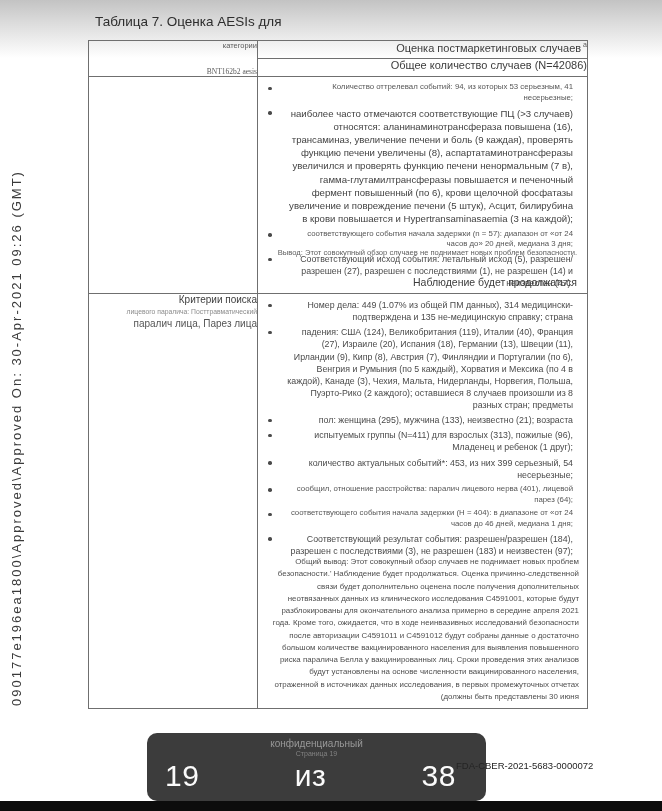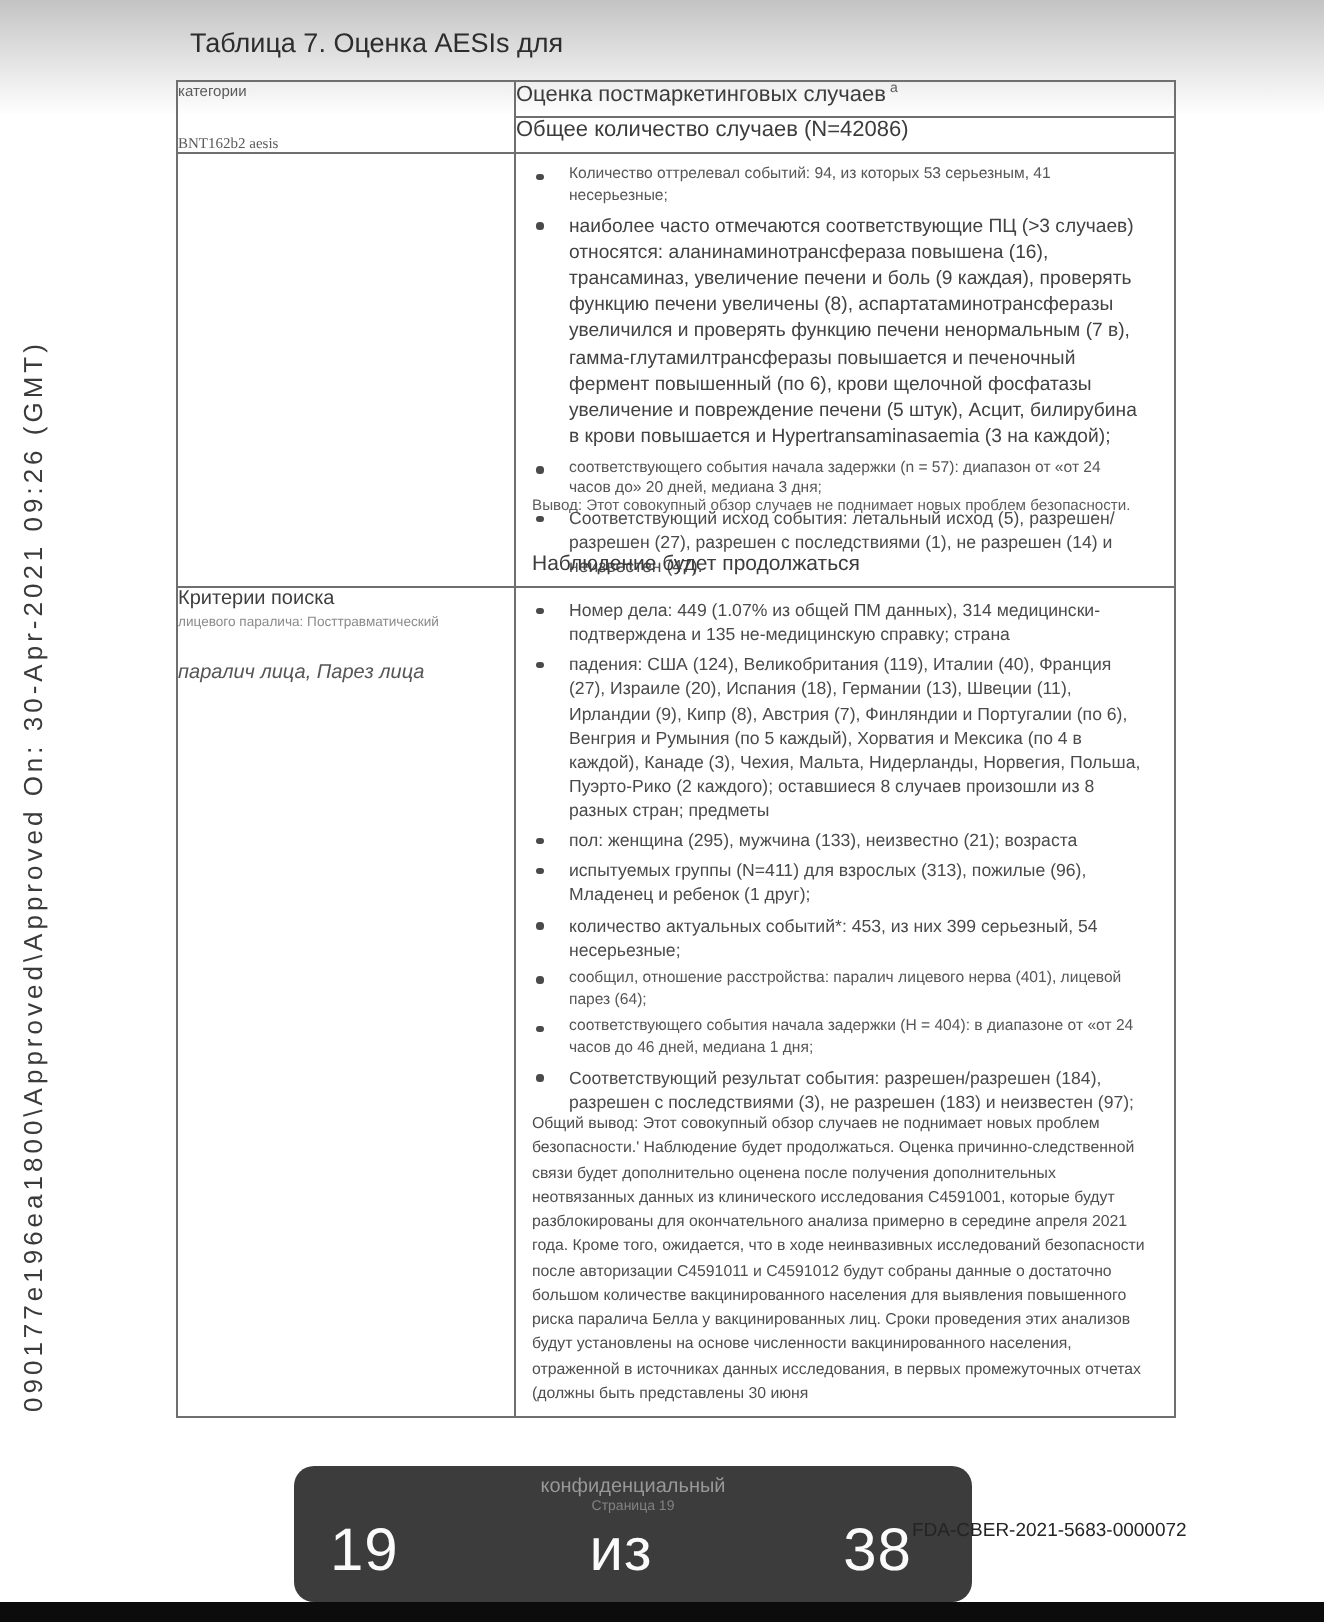--- a/index.html
+++ b/index.html
@@ -15,21 +15,21 @@
   
   .watermark{
     position:absolute;left:9px;top:706px;transform:rotate(-90deg);transform-origin:0 0;
     white-space:nowrap;font-size:13px;letter-spacing:2px;color:#3a3a3a;z-index:2;
   }
   .doc{position:absolute;left:0;top:0;width:628px;height:811px;}
   .doc-title{position:absolute;left:95px;top:14px;font-size:13.5px;font-weight:500;color:#2d2d2d;}
   table.tbl{
     position:absolute;left:88px;top:40px;width:497px;border-collapse:collapse;table-layout:fixed;
   }
-  .tbl td{border:1px solid #6f6f6f;vertical-align:top;padding:0;}
+  .tbl td{border:1px solid #6f6f6f;vertical-align:top;padding:0;text-align:right;}
   .col1{width:168px;}
   .col2{width:329px;}
   .hdr-left{padding:4px 8px;}
   .hdr-cat{font-size:7.5px;color:#5a5a5a;}
   .hdr-sub{font-size:7.5px;color:#5a5a5a;margin-top:17px;font-family:Liberation Serif, serif;}
   .hdr-right{padding:3px 8px;font-size:11px;color:#3c3c3c;height:15px;}
   sup.fn{font-size:7px;color:#5a5a5a;margin-left:2px;}
   .cellwrap{position:relative;overflow:hidden;}
   .h-row1{height:216px;}
   .h-row2{height:414px;}
@@ -39,21 +39,21 @@
     background:#4a4a4a;margin:4.5px 13px 0 10px;}
   .b.small{font-size:7.8px;color:#565656;}
   .b.big{font-size:9.6px;color:#424242;}
   .bt{flex:1;padding-right:4px;}
   .concl{position:absolute;left:8px;right:10px;bottom:5px;}
   .concl-sm{font-size:7.6px;color:#5e5e5e;line-height:1.5;}
   .concl-lg{font-size:10.5px;color:#3c3c3c;margin-top:18px;}
   .crit{padding:6px 8px;}
   .crit-title{font-size:10px;color:#3e3e3e;}
   .crit-sub{font-size:6.8px;color:#8b8b8b;margin-top:3px;}
-  .crit-terms{font-size:10px;color:#555555;margin-top:16px;font-style:italic;}
+  .crit-terms{font-size:10px;color:#555555;margin-top:3px;}
   .summary{position:absolute;left:8px;right:8px;bottom:5px;
     font-size:7.9px;line-height:1.55;color:#4e4e4e;margin-top:32px;}
   
   .toast{position:absolute;left:147px;top:733px;width:339px;height:68px;
     background:#3c3c3c;border-radius:10px;z-index:3;}
   .toast-conf{padding-top:5px;text-align:center;font-size:10px;color:#989898;}
   .toast-pg{ text-align:center;font-size:7px;color:#828282;margin-top:1px;}
   .toast-big{display:flex;justify-content:space-between;align-items:baseline;
     padding:2px 30px 0 18px;font-size:30px;color:#fbfbfb;letter-spacing:0.5px;}
   .fda-id{position:absolute;left:456px;top:760px;font-size:9.5px;font-weight:normal;

